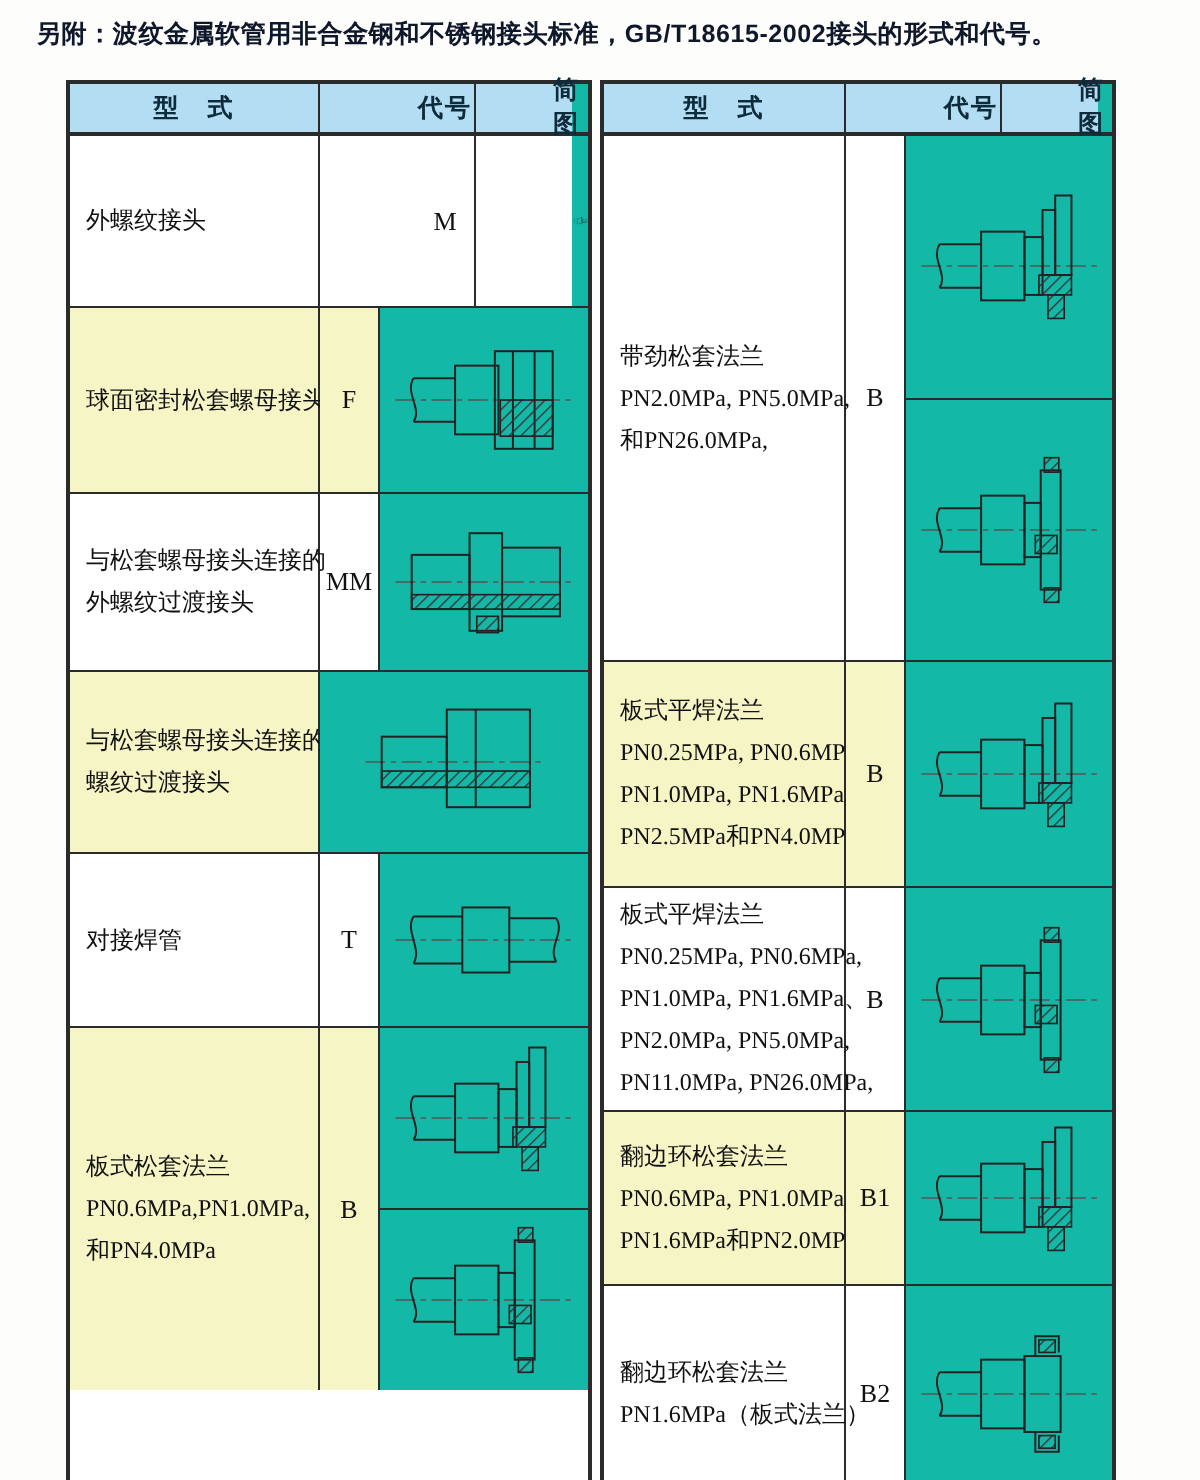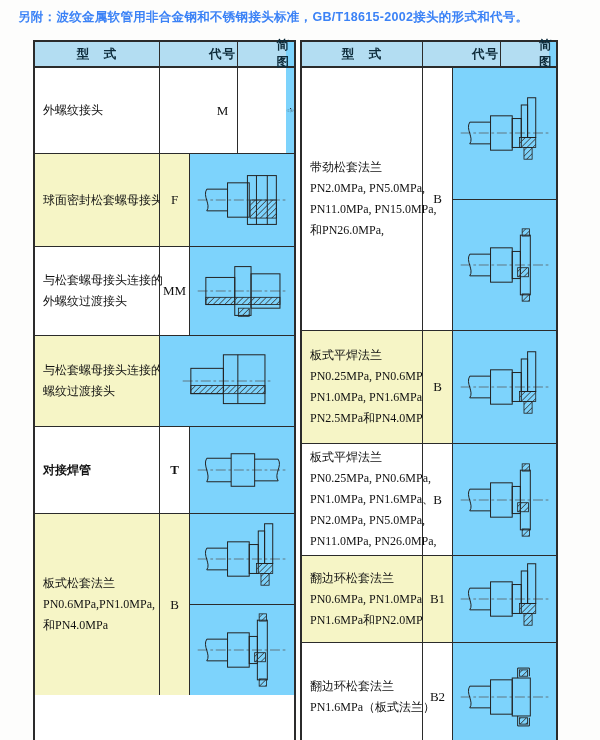--- a/index.html
+++ b/index.html
@@ -2,36 +2,36 @@
 <html><head>
 <meta charset="utf-8">
 <style>
   html,body{margin:0;padding:0;}
   body{
     width:600px;height:740px;background:#fdfdfc;overflow:hidden;position:relative;
     font-family:"Liberation Sans", sans-serif;color:#111;
   }
   .title{
     position:absolute;top:9px;left:18px;width:570px;
-    font-size:12.5px;font-weight:bold;letter-spacing:0.3px;color:#3b82f6;
+    font-size:12.5px;font-weight:bold;letter-spacing:0.3px;color:#0f172a;
   }
   .tables{
     position:absolute;top:40px;left:33px;display:flex;gap:4px;
   }
   .half{
     border:2px solid var(--border);background:#fff;box-sizing:border-box;
     display:flex;flex-direction:column;
   }
   .half-l{width:263px;}
   .half-r{width:258px;}
   .row{display:flex;border-bottom:1px solid var(--border);box-sizing:border-box;}
   .row.head{height:26px;background:var(--hdr);border-bottom:2px solid var(--border);gap:48px;}
   .row:last-child, #body-left > .row:last-child, #body-right > .row:last-child{border-bottom:none;}
   .c{box-sizing:border-box;border-right:1px solid var(--border);display:flex;min-width:0;min-height:0;}
-  .c.d{border-right:none;flex:1;flex-direction:column;background:#7dd3fc;}
+  .c.d{border-right:none;flex:1;flex-direction:column;background:#14b8a6;}
   .half-l .c.t{width:125px;}
   .half-r .c.t{width:121px;}
   .c.k{width:30px;align-items:center;justify-content:center;}
   .hc{align-items:center;justify-content:center;font-size:12.5px;font-weight:bold;color:#0d2b3a;letter-spacing:1px;background:var(--hdr);}
   .c.t.type-cell{
     flex-direction:column;justify-content:center;align-items:flex-start;
     padding:4px 4px 4px 8px;font-family:"Liberation Serif", serif;font-size:12px;line-height:21px;
   }
   .tline{white-space:nowrap;}
   .code-cell{font-family:"Liberation Serif", serif;font-size:13px;color:#111;}
@@ -161,21 +161,21 @@
                     <rect x="48" y="13" width="46" height="54"></rect>
                     <line x1="64" y1="13" x2="64" y2="67"></line>
                   </g>
                   <g stroke="#222" stroke-width="0.9" fill="url(#ht3)">
                     <rect x="12" y="47" width="82" height="9"></rect>
                   </g>
                 </svg>
               </div>
             </div>
           </div>
-          <div class="row body" style="height: 87px; font-weight: bold;">
+          <div class="row body" style="height: 87px;">
             <div class="c t type-cell">
               <div class="tline">对接焊管</div>
             </div>
             <div class="c k code-cell">T</div>
             <div class="c d diag-cell">
               <div class="sub">
                 <svg class="dg" viewBox="0 0 104 84" xmlns="http://www.w3.org/2000/svg">
                   <defs>
                     <pattern id="ht4" width="4.5" height="4.5" patternUnits="userSpaceOnUse" patternTransform="rotate(45)">
                       <line x1="0" y1="0" x2="0" y2="4.5" stroke="#333" stroke-width="1.5"></line>
@@ -259,21 +259,20 @@
       <div class="row head">
         <div class="c t hc">型　式</div>
         <div class="c k hc">代号</div>
         <div class="c d hc">简　图</div>
       </div>
       <div id="body-right">
           <div class="row body" style="height: 263px;">
             <div class="c t type-cell">
               <div class="tline">带劲松套法兰</div>
               <div class="tline">PN2.0MPa, PN5.0MPa,</div>
-              <div class="tline">PN11.0MPa, PN15.0MPa,</div>
               <div class="tline">和PN26.0MPa,</div>
             </div>
             <div class="c k code-cell">B</div>
             <div class="c d diag-cell">
               <div class="sub">
                 <svg class="dg" viewBox="0 0 104 84" xmlns="http://www.w3.org/2000/svg">
                   <defs>
                     <pattern id="ht7" width="4.5" height="4.5" patternUnits="userSpaceOnUse" patternTransform="rotate(45)">
                       <line x1="0" y1="0" x2="0" y2="4.5" stroke="#333" stroke-width="1.5"></line>
                     </pattern>

